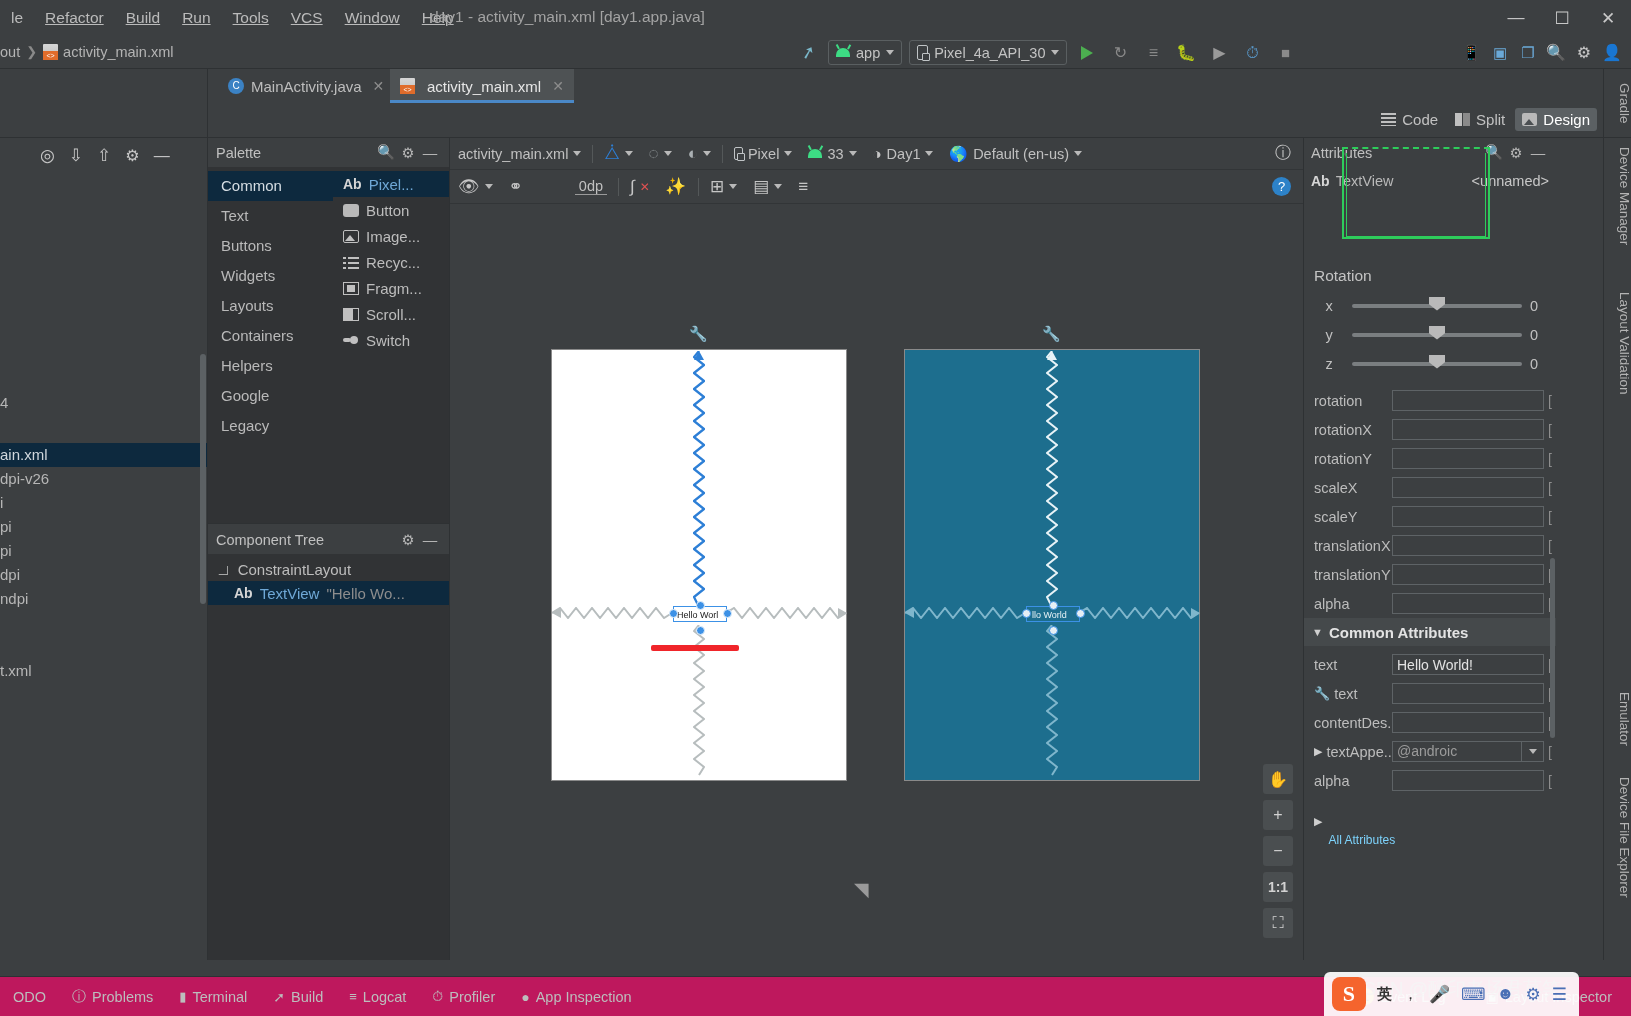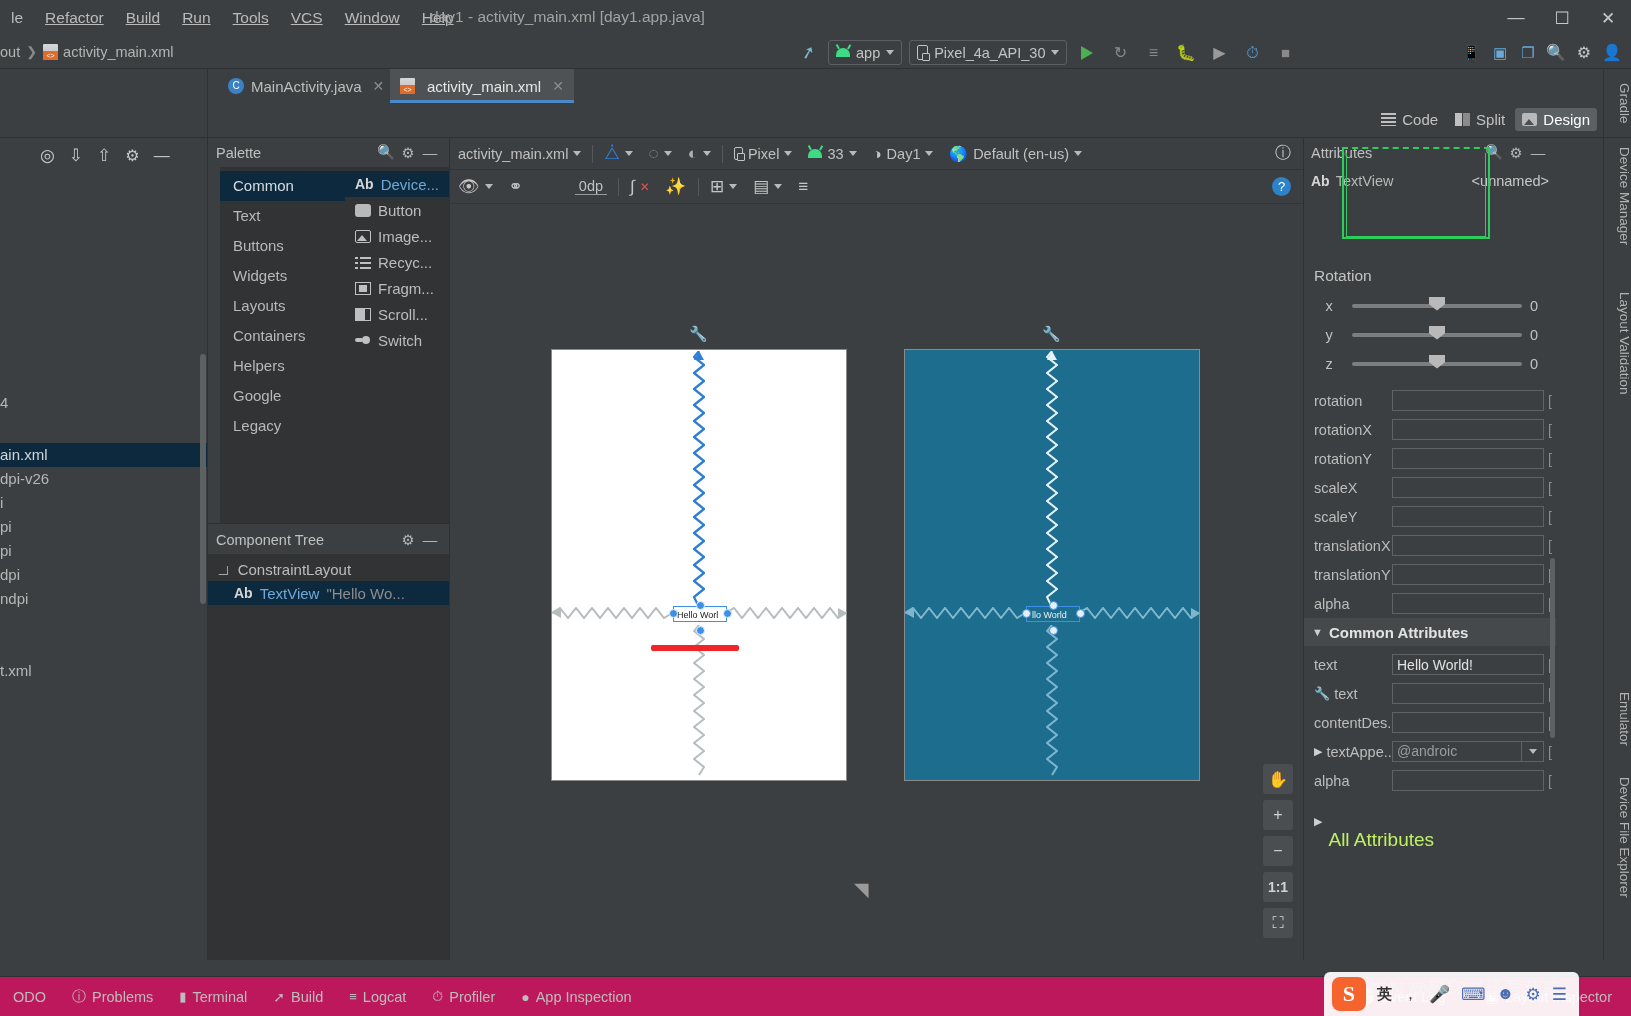--- a/index.html
+++ b/index.html
@@ -106,21 +106,21 @@
   .palette {
     position:absolute; left:208px; top:138px; width:242px; height:385px;
     background:#3c3f41; border-right:1px solid #2e3133;
   }
   .panel-head {
     height:29px; display:flex; align-items:center; padding:0 8px; color:#c0c0c0; font-size:14.5px;
     background:#3c3f41;
   }
   .panel-head .ttl{ flex:1; }
   .ph-icon { width:22px;height:22px;display:flex;align-items:center;justify-content:center;color:#b4b4b4; }
-  .pal-body { position:absolute; left:12px; top:29px; width:242px; height:356px; display:flex; background:#313335;}
+  .pal-body { position:absolute; left:0; top:29px; width:242px; height:356px; display:flex; background:#313335;}
   .pal-cats { width:125px; background:#313335; padding-top:4px; }
   .pal-cat { height:30px; line-height:30px; padding-left:13px; font-size:15px; color:#b9b9b9; }
   .pal-cat.sel { background:#0d293e; color:#d5dde3; }
   .pal-items { flex:1; background:#313335; padding-top:4px; }
   .pal-item { height:26px; display:flex; align-items:center; gap:7px; padding-left:10px; font-size:15px; color:#bdbdbd; white-space:nowrap;}
   .pal-item.sel { background:#0d293e; }
   .pal-item.sel .lbl { color:#6fa8d6; }
   .ab { color:#d6d6d6; font-weight:bold; font-size:14px; }
   .gi { width:16px;height:13px;display:inline-block; }
   .gi-button{ background:#b9b9b9;border-radius:3px; }
@@ -403,21 +403,21 @@
         <div class="pal-cat">Widgets</div>
         <div class="pal-cat">Layouts</div>
         <div class="pal-cat">Containers</div>
         <div class="pal-cat">Helpers</div>
         <div class="pal-cat">Google</div>
         <div class="pal-cat">Legacy</div>
       </div>
       <div class="pal-items">
         <div class="pal-item sel">
           <span class="ab">Ab</span>
-          <span class="lbl">Device...</span>
+          <span class="lbl">Pixel...</span>
         </div>
         <div class="pal-item">
           <span class="gi gi-button"></span>
           <span class="lbl">Button</span>
         </div>
         <div class="pal-item">
           <span class="gi gi-image"></span>
           <span class="lbl">Image...</span>
         </div>
         <div class="pal-item">
@@ -737,21 +737,21 @@
       <span class="bracket">[</span>
     </div>
     <div class="arow">
       <span class="lab">alpha</span>
       <span class="fld"></span>
       <span class="bracket">[</span>
     </div>
 
     <div class="arow" style="margin-top:12px;">
       <span class="chev" style="margin-right:6px;">▶</span>
-      <span style="font-size:19px;color:#bef264;margin-top:36px;">All Attributes</span>
+      <span style="font-size:12px;color:#7dd3fc;margin-top:36px;">All Attributes</span>
     </div>
 
     <div class="attr-scroll"></div>
   </div>
 
   <div class="rstrip">
     <div class="vtab" style="position:absolute;top:6px;">Gradle</div>
     <div class="vtab" style="position:absolute;top:70px;">Device Manager</div>
     <div class="vtab" style="position:absolute;top:215px;">Layout Validation</div>
     <div class="vtab" style="position:absolute;top:615px;">Emulator</div>

